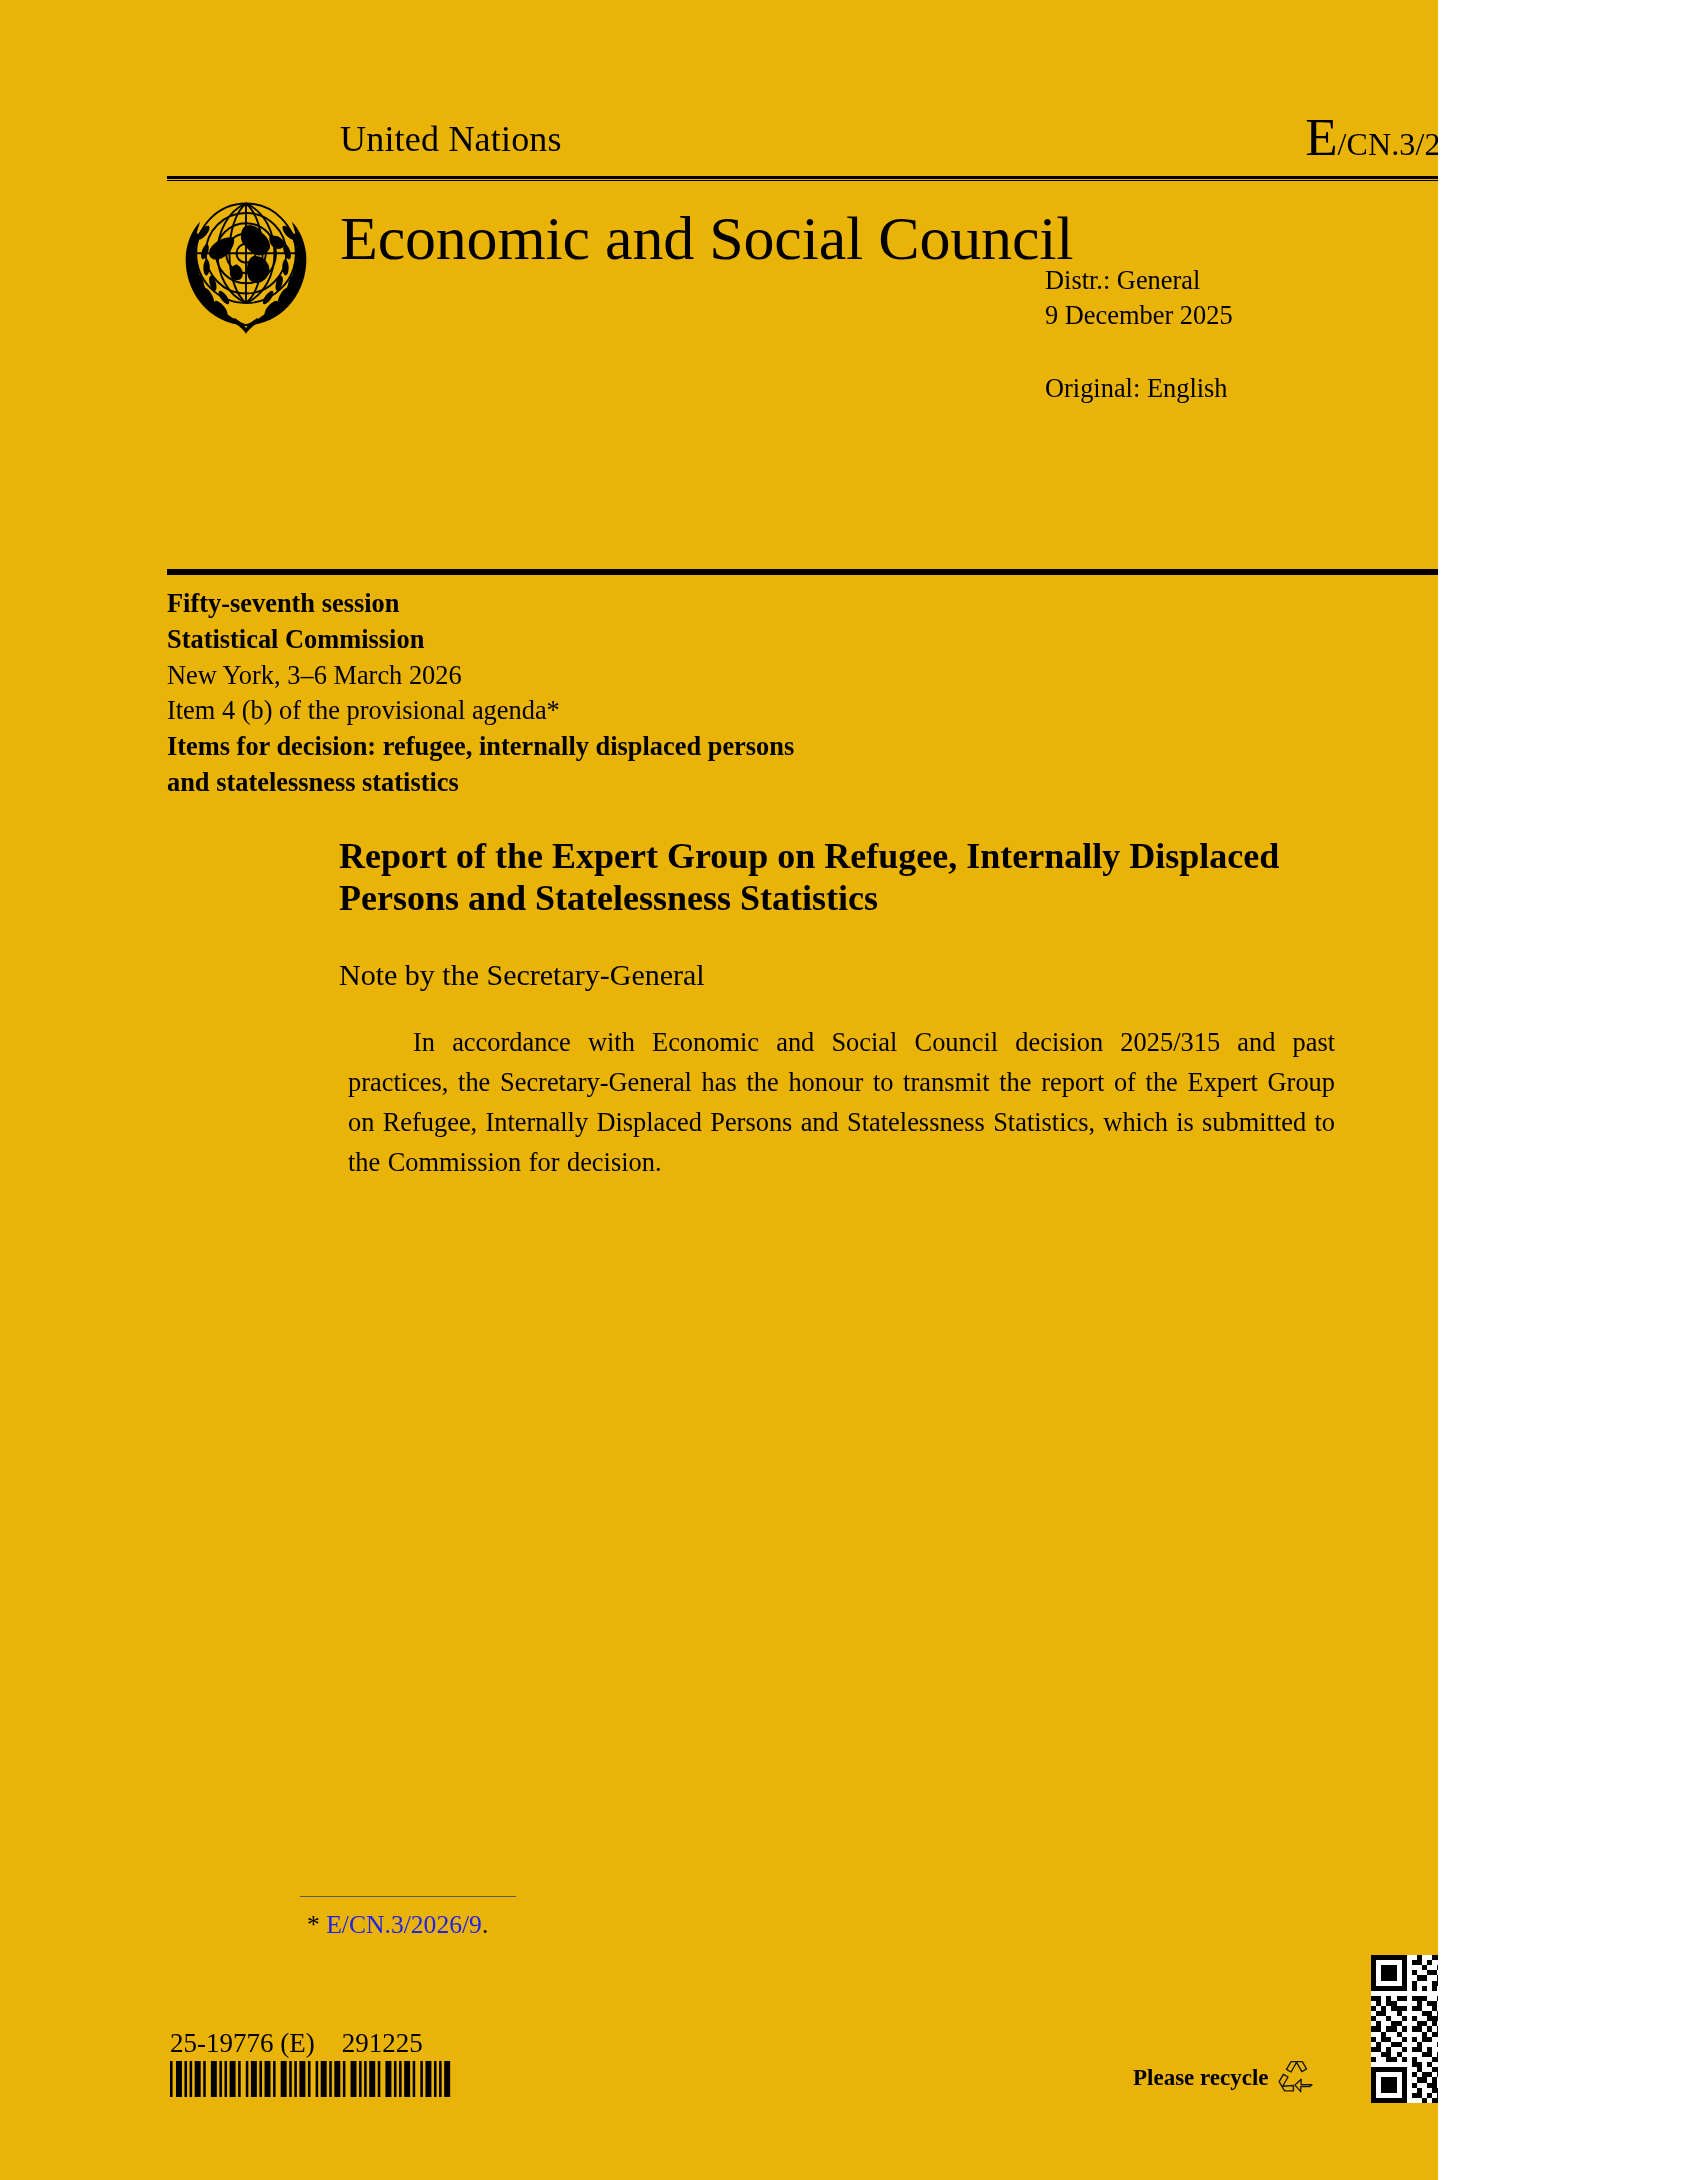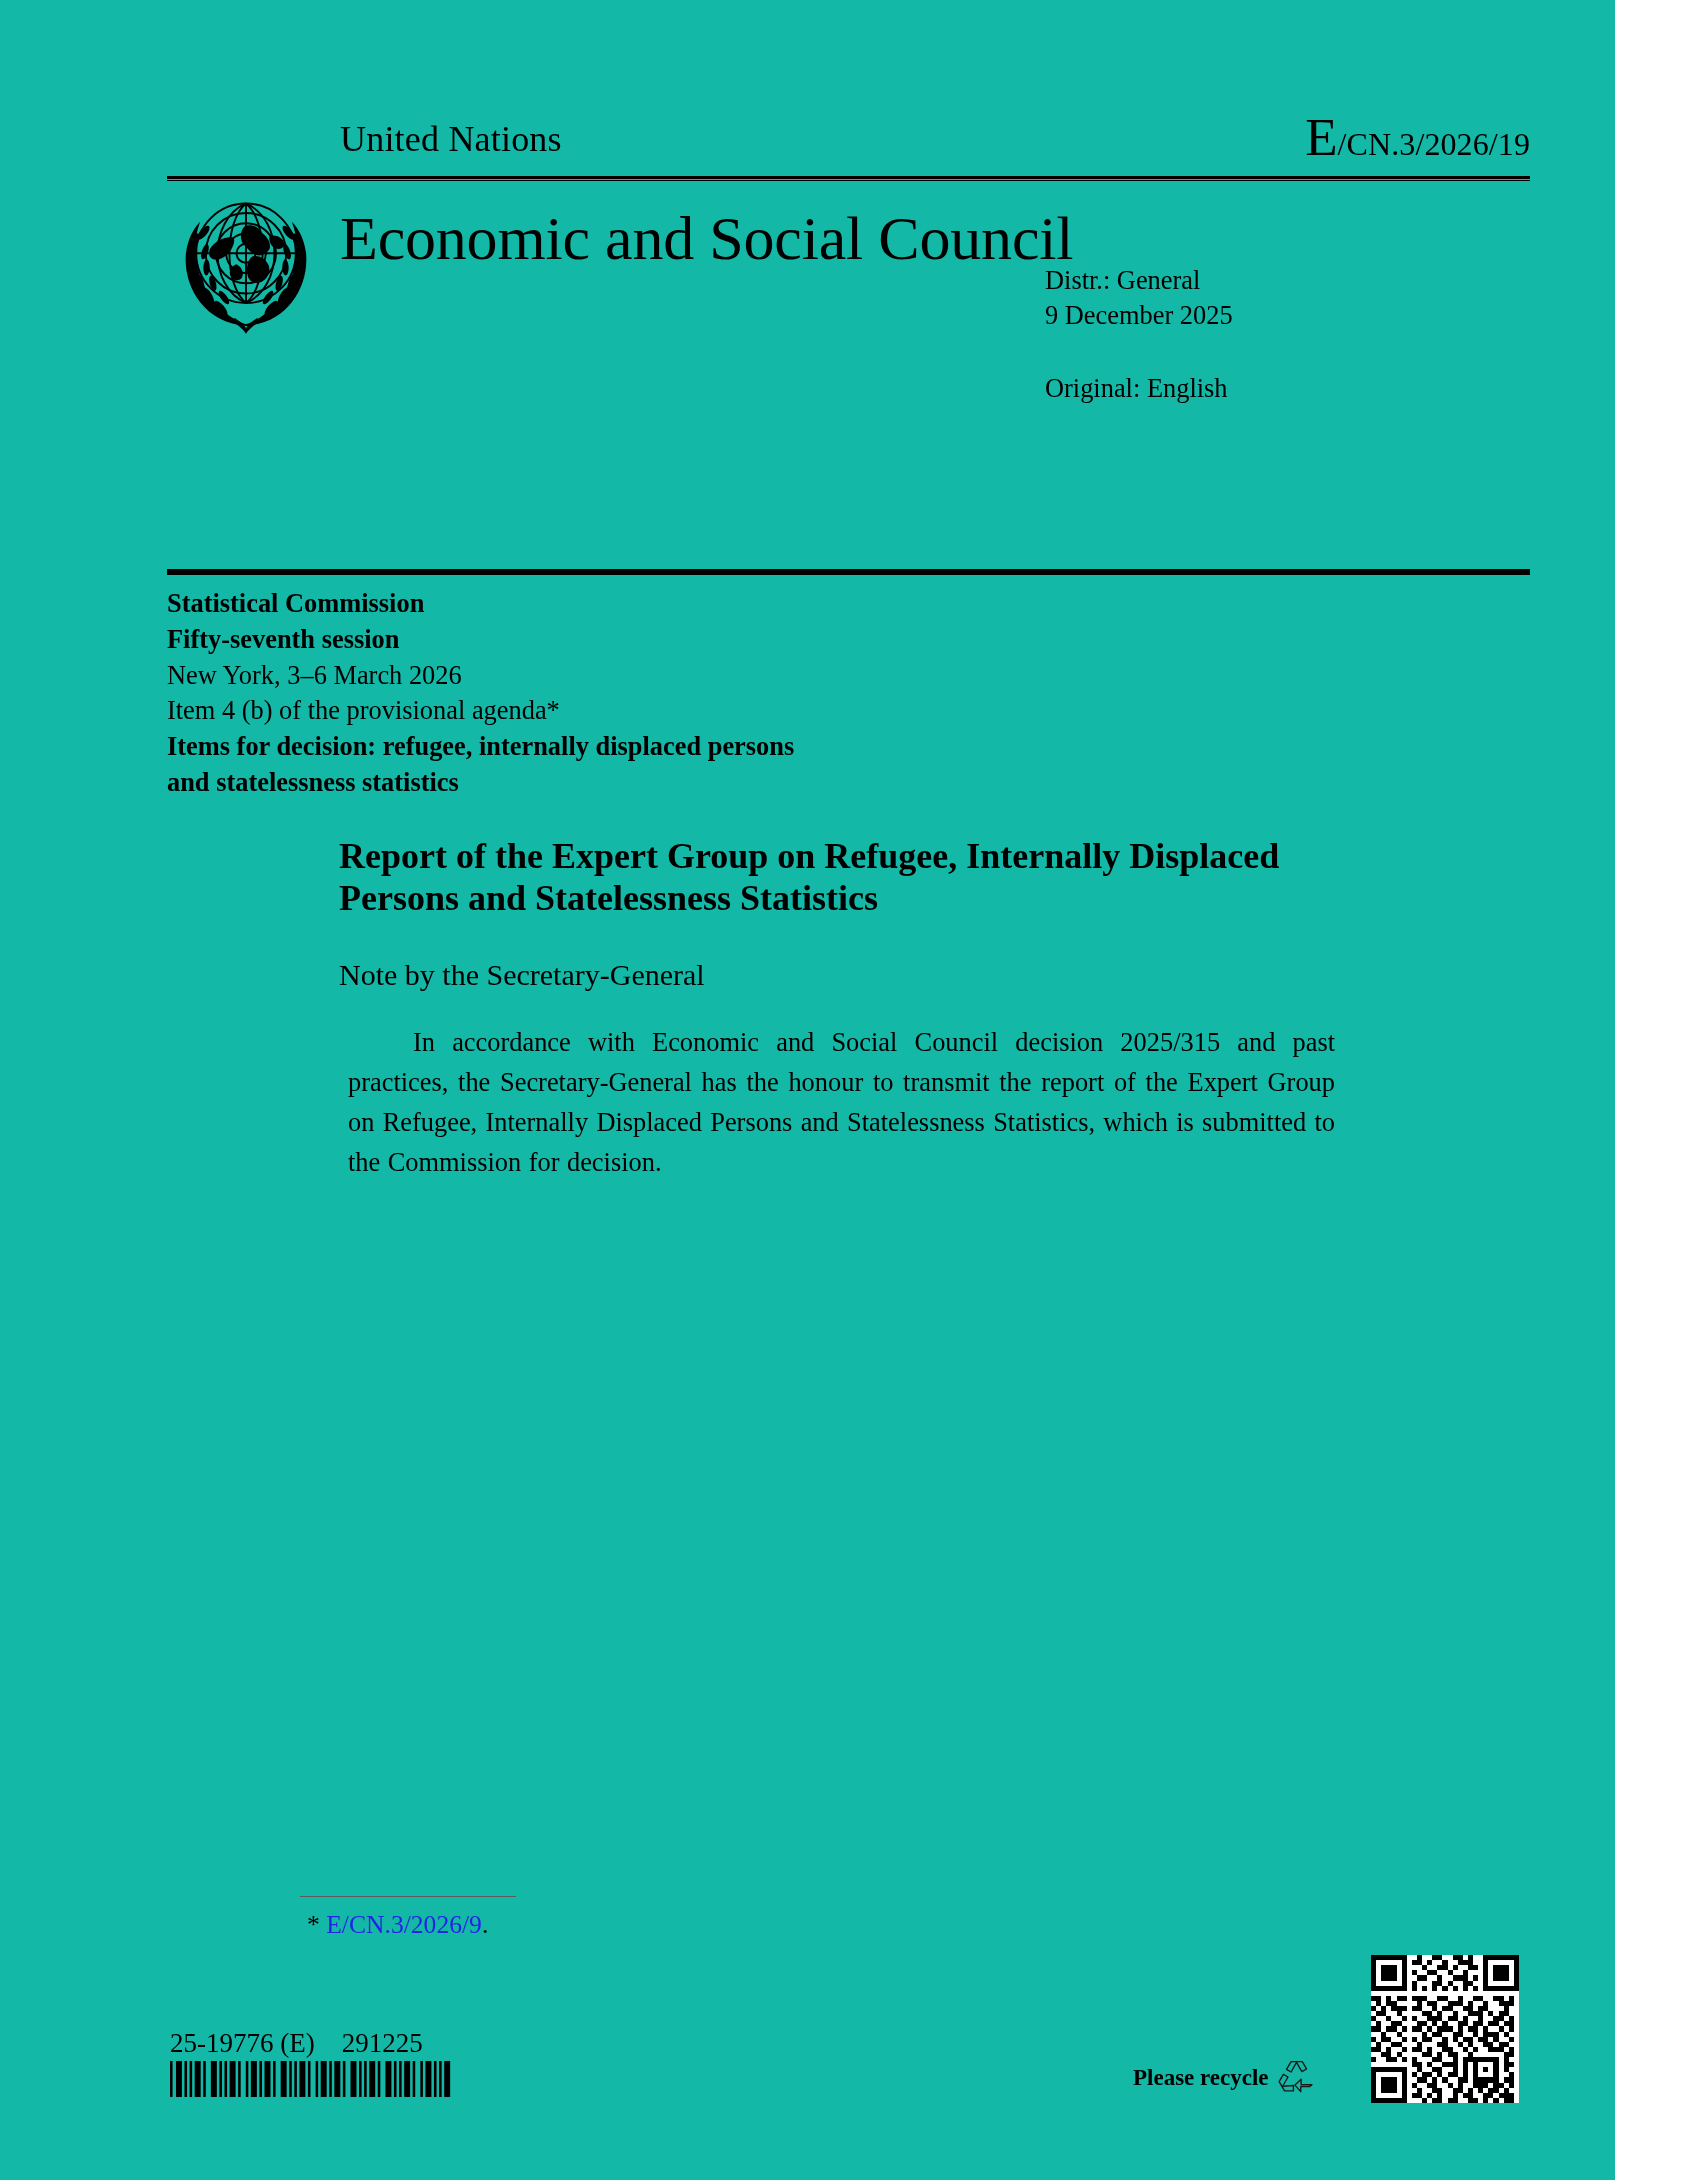--- a/index.html
+++ b/index.html
@@ -2,27 +2,26 @@
 <html style="font-size:13.6px"><head>
 <meta charset="utf-8">
 <style>
   html, body {
     margin: 0;
     padding: 0;
     background: #ffffff;
   }
   .page {
     position: relative;
-    width: 1603px;
+    width: 1438px;
     height: 2181px;
-    background: #14b8a6;
+    background: #eab308;
     font-family: "Liberation Serif", "DejaVu Serif", serif;
     color: #000000;
     overflow: hidden;
-    padding-left: 12px;
   }
 
   
   .masthead {
     position: absolute;
     left: 167px;
     top: 111px;
     width: 1363px;
     height: 460px;
   }
@@ -313,22 +312,22 @@
 
           <path d="M86,176 C 94,182 100,186 100,190 C 100,186 106,182 114,176 L 118,180 C 108,186 102,192 100,196 C 98,192 92,186 82,180 Z"></path>
         </g>
       </svg>
     </div>
   </div>
 
   <div class="rule-thick"></div>
 
   <div class="session">
+    <div class="b">Fifty-seventh session</div>
     <div class="b">Statistical Commission</div>
-    <div class="b">Fifty-seventh session</div>
     <div>New York, 3–6 March 2026</div>
     <div>Item 4 (b) of the provisional agenda*</div>
     <div class="b">Items for decision: refugee, internally displaced persons</div>
     <div class="b">and statelessness statistics</div>
   </div>
 
   <div class="content">
     <h1 class="report-title">Report of the Expert Group on Refugee, Internally Displaced Persons and Statelessness Statistics</h1>
     <h2 class="note-by">Note by the Secretary-General</h2>
     <p class="body-para">In accordance with Economic and Social Council decision 2025/315 and past practices, the Secretary-General has the honour to transmit the report of the Expert Group on Refugee, Internally Displaced Persons and Statelessness Statistics, which is submitted to the Commission for decision.</p>

